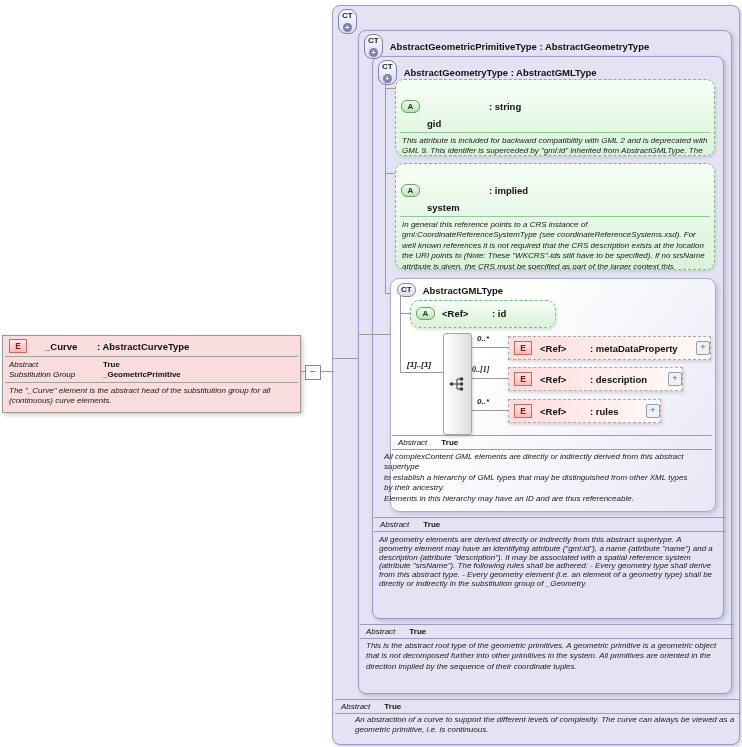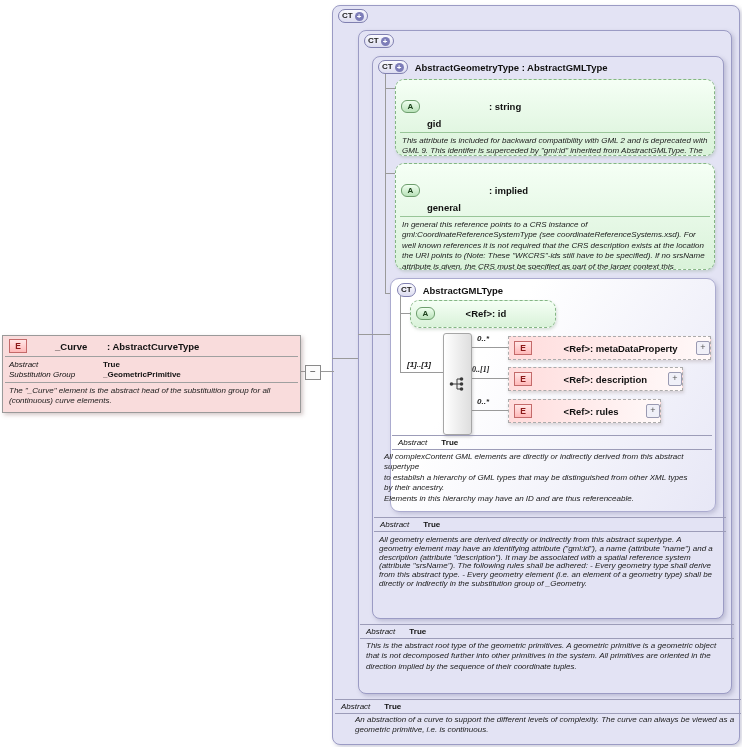--- a/index.html
+++ b/index.html
@@ -12,21 +12,21 @@
     position:absolute;background:#e3e3f4;border:1px solid #9b9bc4;
     border-radius:8px;box-shadow:2px 2px 4px rgba(110,110,150,.35);
   }
   .panel-header{
     position:absolute;display:flex;align-items:center;gap:7px;
     font-weight:bold;font-size:9.5px;white-space:nowrap;
   }
   .ct-icon{
     display:inline-flex;align-items:center;gap:2px;border:1px solid #8080b0;
     background:linear-gradient(#fbfbff,#dcdcf0);border-radius:8px;
-    padding:1px 3px;font-size:8px;font-weight:bold;color:#222;line-height:10px;
+    padding:1px 3px;font-size:8px;font-weight:bold;color:#222;line-height:10px;flex-direction:column;
   }
   .ct-plus{
     display:inline-block;width:9px;height:9px;border-radius:50%;
     background:#7d7db8;color:#fff;font-size:8px;line-height:9px;text-align:center;font-weight:bold;
   }
   
   .ct-box{
     position:absolute;background:linear-gradient(125deg,#ffffff 30%,#e7e7f6);
     border:1px solid #ababcf;border-radius:9px;box-shadow:2px 2px 4px rgba(110,110,150,.3);
   }
@@ -48,21 +48,21 @@
   .elem-box{
     position:absolute;display:flex;align-items:center;border:1px dashed #ababab;
     background:linear-gradient(90deg,#ffdcdc,#fff9f9);padding:0 4px 0 5px;
     font-weight:bold;font-size:9.5px;box-shadow:1px 2px 3px rgba(130,110,110,.25);
   }
   .e-icon{
     display:inline-block;width:16px;height:12px;margin-right:8px;border:1px solid #c46a6a;
     background:linear-gradient(#ffe7e7,#ffb9b9);font-size:8.5px;font-weight:bold;
     text-align:center;line-height:12px;color:#8b1a1a;flex:0 0 auto;
   }
-  .ref-name{min-width:50px;text-align:right;}
+  .ref-name{min-width:50px;}
   .plusbox{
     position:absolute;width:12px;height:12px;border:1px solid #9a9ab2;background:#f0f0f8;
     font-size:9px;line-height:11px;text-align:center;color:#555;border-radius:2px;
   }
   
   .seq-box{
     position:absolute;border:1px solid #a6a6a6;border-radius:3px;
     background:linear-gradient(90deg,#ffffff,#dedede);box-shadow:1px 2px 3px rgba(120,120,120,.3);
     display:flex;align-items:center;justify-content:center;
   }
@@ -82,21 +82,21 @@
   .hline,.vline{position:absolute;background:#9a9a9a;}
   .hline{height:1px;}
   .vline{width:1px;}
   .card{position:absolute;font-size:8px;font-style:italic;font-weight:bold;color:#222;white-space:nowrap;}
   
   .gelem{
     position:absolute;left:2px;top:335px;width:297px;background:#f9dcdc;
     border:1px solid #9a9a9a;box-shadow:2px 2px 4px rgba(150,120,120,.4);
   }
   .gelem-head{display:flex;align-items:center;padding:3px 6px;font-weight:bold;font-size:9.5px;}
-  .gelem-head .gname{min-width:52px;margin-left:20px;}
+  .gelem-head .gname{min-width:52px;margin-left:10px;}
   .gelem-sep{border-top:1px solid #a0a0a0;margin:0 2px;}
   .prop-row{display:flex;font-size:8px;padding:1px 6px 0 6px;}
   .prop-row .plbl{font-style:italic;width:94px;flex:0 0 auto;}
   .prop-row .pval{font-weight:bold;}
   .gelem-annot{font-style:italic;font-size:8px;line-height:10.4px;padding:3px 6px 5px 6px;color:#1a1a1a;}
   .minusbox{
     position:absolute;width:14px;height:13px;border:1px solid #8a8a8a;background:#fbfbfb;
     font-size:10px;line-height:11px;text-align:center;color:#444;
   }
 </style>
@@ -113,20 +113,21 @@
     <span class="ct-icon">
         <span>CT</span>
         <span class="ct-plus">+</span>
       </span>
   </div>
   <div class="panel-header" style="left:364px;top:34px;">
     <span class="ct-icon">
         <span>CT</span>
         <span class="ct-plus">+</span>
       </span>
+    <span>AbstractGeometricPrimitiveType : AbstractGeometryType</span>
   </div>
   <div class="panel-header" style="left:378px;top:60px;">
     <span class="ct-icon">
         <span>CT</span>
         <span class="ct-plus">+</span>
       </span>
     <span>AbstractGeometryType : AbstractGMLType</span>
   </div>
 
   <div class="hline" style="left:298px;top:371px;width:36px;"></div>
@@ -143,21 +144,21 @@
       <span class="attr-name">gid</span>
       <span>: string</span>
     </div>
     <div class="attr-sep"></div>
     <div class="annot" style="position:static;padding:3px 6px 0 6px;">This attribute is included for backward compatibility with GML 2 and is deprecated with GML 9. This identifer is superceded by "gml:id" inherited from AbstractGMLType. The attribute "gid" should not be used anymore and may be deleted in future versions of GML without further notice.</div>
   </div>
 
   <div class="attr-box" style="left:395px;top:163px;width:318px;height:105px;">
     <div class="attr-head">
       <span class="a-icon">A</span>
-      <span class="attr-name">general</span>
+      <span class="attr-name">system</span>
       <span>: implied</span>
     </div>
     <div class="attr-sep"></div>
     <div class="annot" style="position:static;padding:3px 6px 0 6px;">In general this reference points to a CRS instance of gml:CoordinateReferenceSystemType (see coordinateReferenceSystems.xsd). For well known references it is not required that the CRS description exists at the location the URI points to (Note: These "WKCRS"-ids still have to be specified).  If no srsName attribute is given, the CRS must be specified as part of the larger context this geometry element is part of, e.g. a geometric aggregate.</div>
   </div>
 
   <div class="ct-box" style="left:390px;top:278px;width:324px;height:232px;"></div>
   <div class="panel-header" style="left:397px;top:283px;">
     <span class="ct-icon">
         <span>CT</span>

